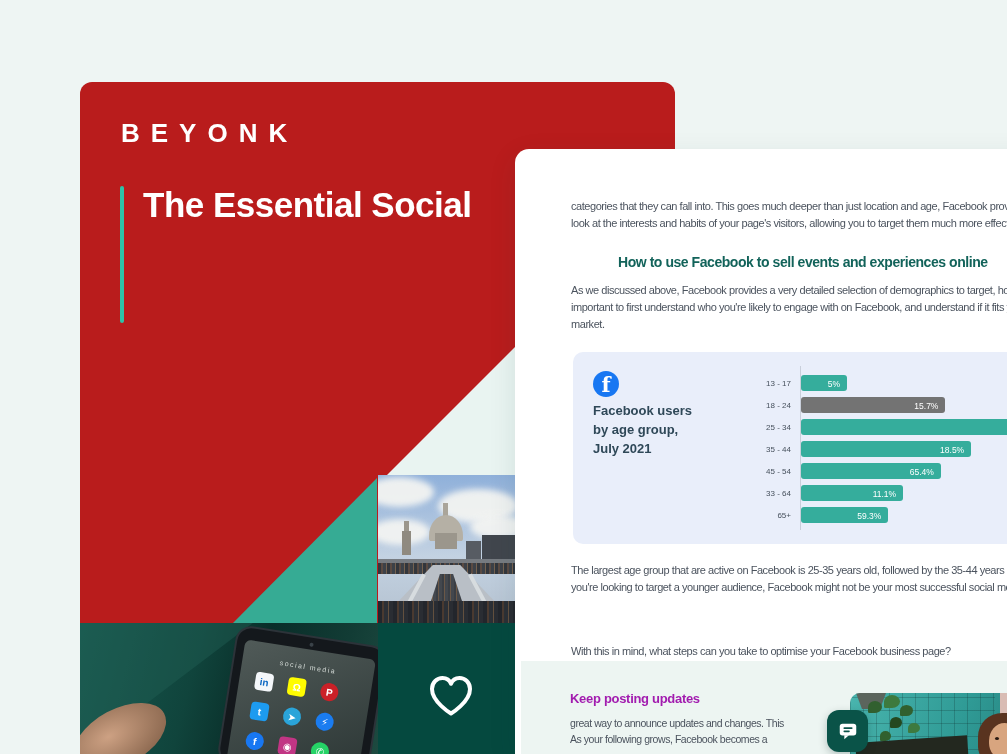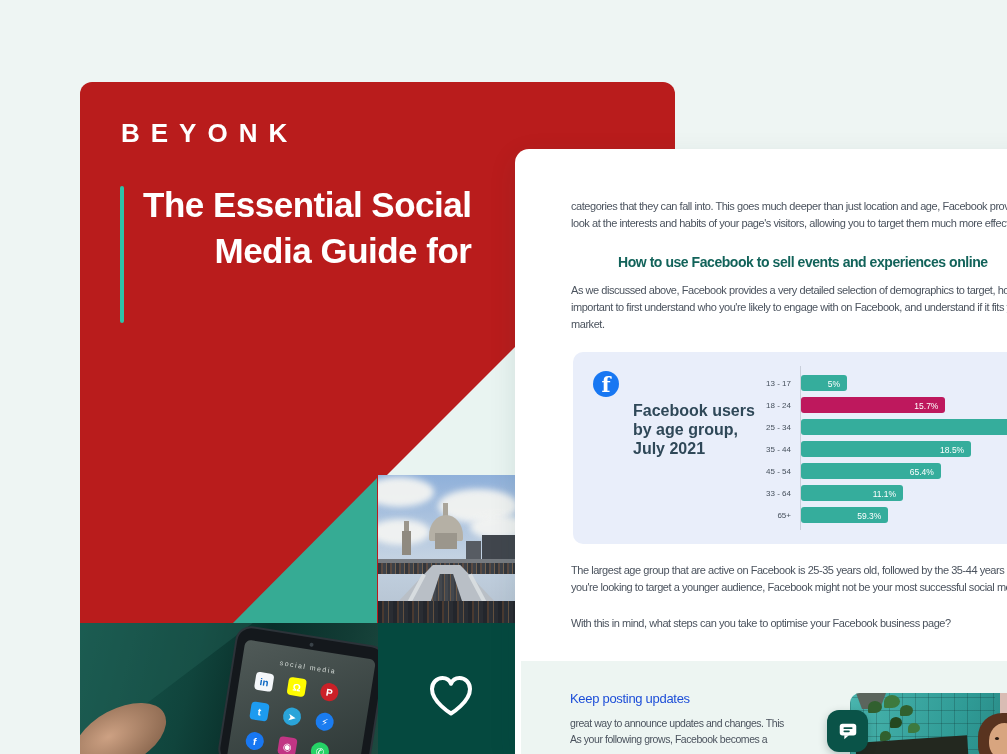--- a/index.html
+++ b/index.html
@@ -69,37 +69,37 @@
 
   
   #page { left:515px; top:149px; width:545px; height:605px; background:#ffffff;
           border-radius:14px 0 0 0; box-shadow:0 8px 28px rgba(20,60,55,.10); }
   .body-line { white-space:nowrap; color:#4b535e; font-size:11px; letter-spacing:-0.45px; line-height:17px; }
   #intro  { left:56px; top:49px; }
   #page-h2 { left:56px; top:105px; color:#12635a; font-size:14px; font-weight:bold;
              letter-spacing:-0.45px; white-space:nowrap;margin-left:47px; }
   #para2  { left:56px; top:133px; }
   #after-chart { left:56px; top:413px; }
-  #question    { left:56px; top:466px; }
+  #question    { left:56px; top:494px; }
 
   
   #chart-card { left:58px; top:203px; width:470px; height:192px; background:#e9eefa; border-radius:10px; }
   #fb-circle { left:20px; top:19px; width:26px; height:26px; border-radius:50%;
       color:#fff; font-weight:bold; font-size:21px; text-align:center; line-height:27px;
       font-family:"DejaVu Serif","Liberation Serif",serif; }
-  #chart-title { left:20px; top:49px; color:#2f4858; font-size:16px; line-height:19px; font-weight:bold;margin-left:40px; }
+  #chart-title { left:20px; top:49px; color:#2f4858; font-size:13px; line-height:19px; font-weight:bold; }
   #axis { left:227px; top:14px; width:1px; height:164px; background:#c9cfdb; }
   .bar-row { position:absolute; height:16px; }
   .bar-label { position:absolute; right:252px; top:4px; font-size:8px; color:#46505c; white-space:nowrap; }
   .bar { position:absolute; left:228px; top:0; height:16px; border-radius:3px; }
   .bar-val { position:absolute; right:7px; top:3.5px; font-size:8.5px; color:#fff; }
 
   
   #bottom-panel { left:521px; top:661px; width:500px; height:93px; background:#edf5f2; }
-  #keep-h { left:49px; top:30px; color:#1d4ed8; font-size:13px; font-weight:normal; letter-spacing:-0.3px;text-align:right; }
+  #keep-h { left:49px; top:30px; color:#a21caf; font-size:13px; font-weight:bold; letter-spacing:-0.3px;text-align:right; }
   #keep-p { left:49px; top:54px; }
   #keep-p .body-line { font-size:10.5px; line-height:16px; }
 
   #bottom-photo { left:329px; top:32px; width:180px; height:70px; border-radius:10px 0 0 0;
       overflow:hidden; background:linear-gradient(110deg,#49b5ae,#2f9a95 60%,#27817d); }
   #mesh { left:0; top:0; width:145px; height:70px;
       background:repeating-linear-gradient(90deg,rgba(10,35,35,.22) 0 1px,transparent 1px 13px),
                  repeating-linear-gradient(0deg,rgba(10,35,35,.22) 0 1px,transparent 1px 13px); }
   #pink-strip { left:150px; top:0; width:30px; height:70px; background:#d9bcb4; }
   #pot { left:6px; top:0; width:30px; height:16px; background:#5b655d;
@@ -118,21 +118,20 @@
 <body>
 
 <div id="cover" class="abs">
   <div id="mint-tri" class="abs"></div>
   <div id="teal-tri" class="abs"></div>
 
   <div id="logo" class="abs">BEYONK</div>
   <div id="accent-line" class="abs"></div>
   <div id="cover-title" class="abs">
       <div>The Essential Social</div>
-      <div>Media Guide for</div>
     </div>
 
   <div id="stpaul" class="abs">
     <div class="cloud abs" style="left:-14px;top:2px;width:70px;height:30px"></div>
     <div class="cloud abs" style="left:60px;top:14px;width:80px;height:34px"></div>
     <div class="cloud abs" style="left:-8px;top:44px;width:60px;height:26px"></div>
     <div class="cloud abs" style="left:92px;top:40px;width:56px;height:24px"></div>
     <div id="lantern" class="abs"></div>
     <div id="dome" class="abs"></div>
     <div id="drum" class="abs"></div>
@@ -200,21 +199,21 @@
     <div id="axis" class="abs"></div>
     <div id="chart-rows" class="abs" style="left:0;top:23px;width:470px;height:160px">
         <div class="bar-row" style="top: 0px; left: 0px; width: 470px;">
           <span class="bar-label">13 - 17</span>
           <div class="bar" style="width: 46px; background: rgb(53, 173, 156);">
             <span class="bar-val">5%</span>
           </div>
         </div>
         <div class="bar-row" style="top: 22px; left: 0px; width: 470px;">
           <span class="bar-label">18 - 24</span>
-          <div class="bar" style="width: 144.44px; background: #be185d;">
+          <div class="bar" style="width: 144.44px; background: #737373;">
             <span class="bar-val">15.7%</span>
           </div>
         </div>
         <div class="bar-row" style="top: 44px; left: 0px; width: 470px;">
           <span class="bar-label">25 - 34</span>
           <div class="bar" style="width: 230px; background: rgb(53, 173, 156);">
             <span class="bar-val">25%</span>
           </div>
         </div>
         <div class="bar-row" style="top: 66px; left: 0px; width: 470px;">

